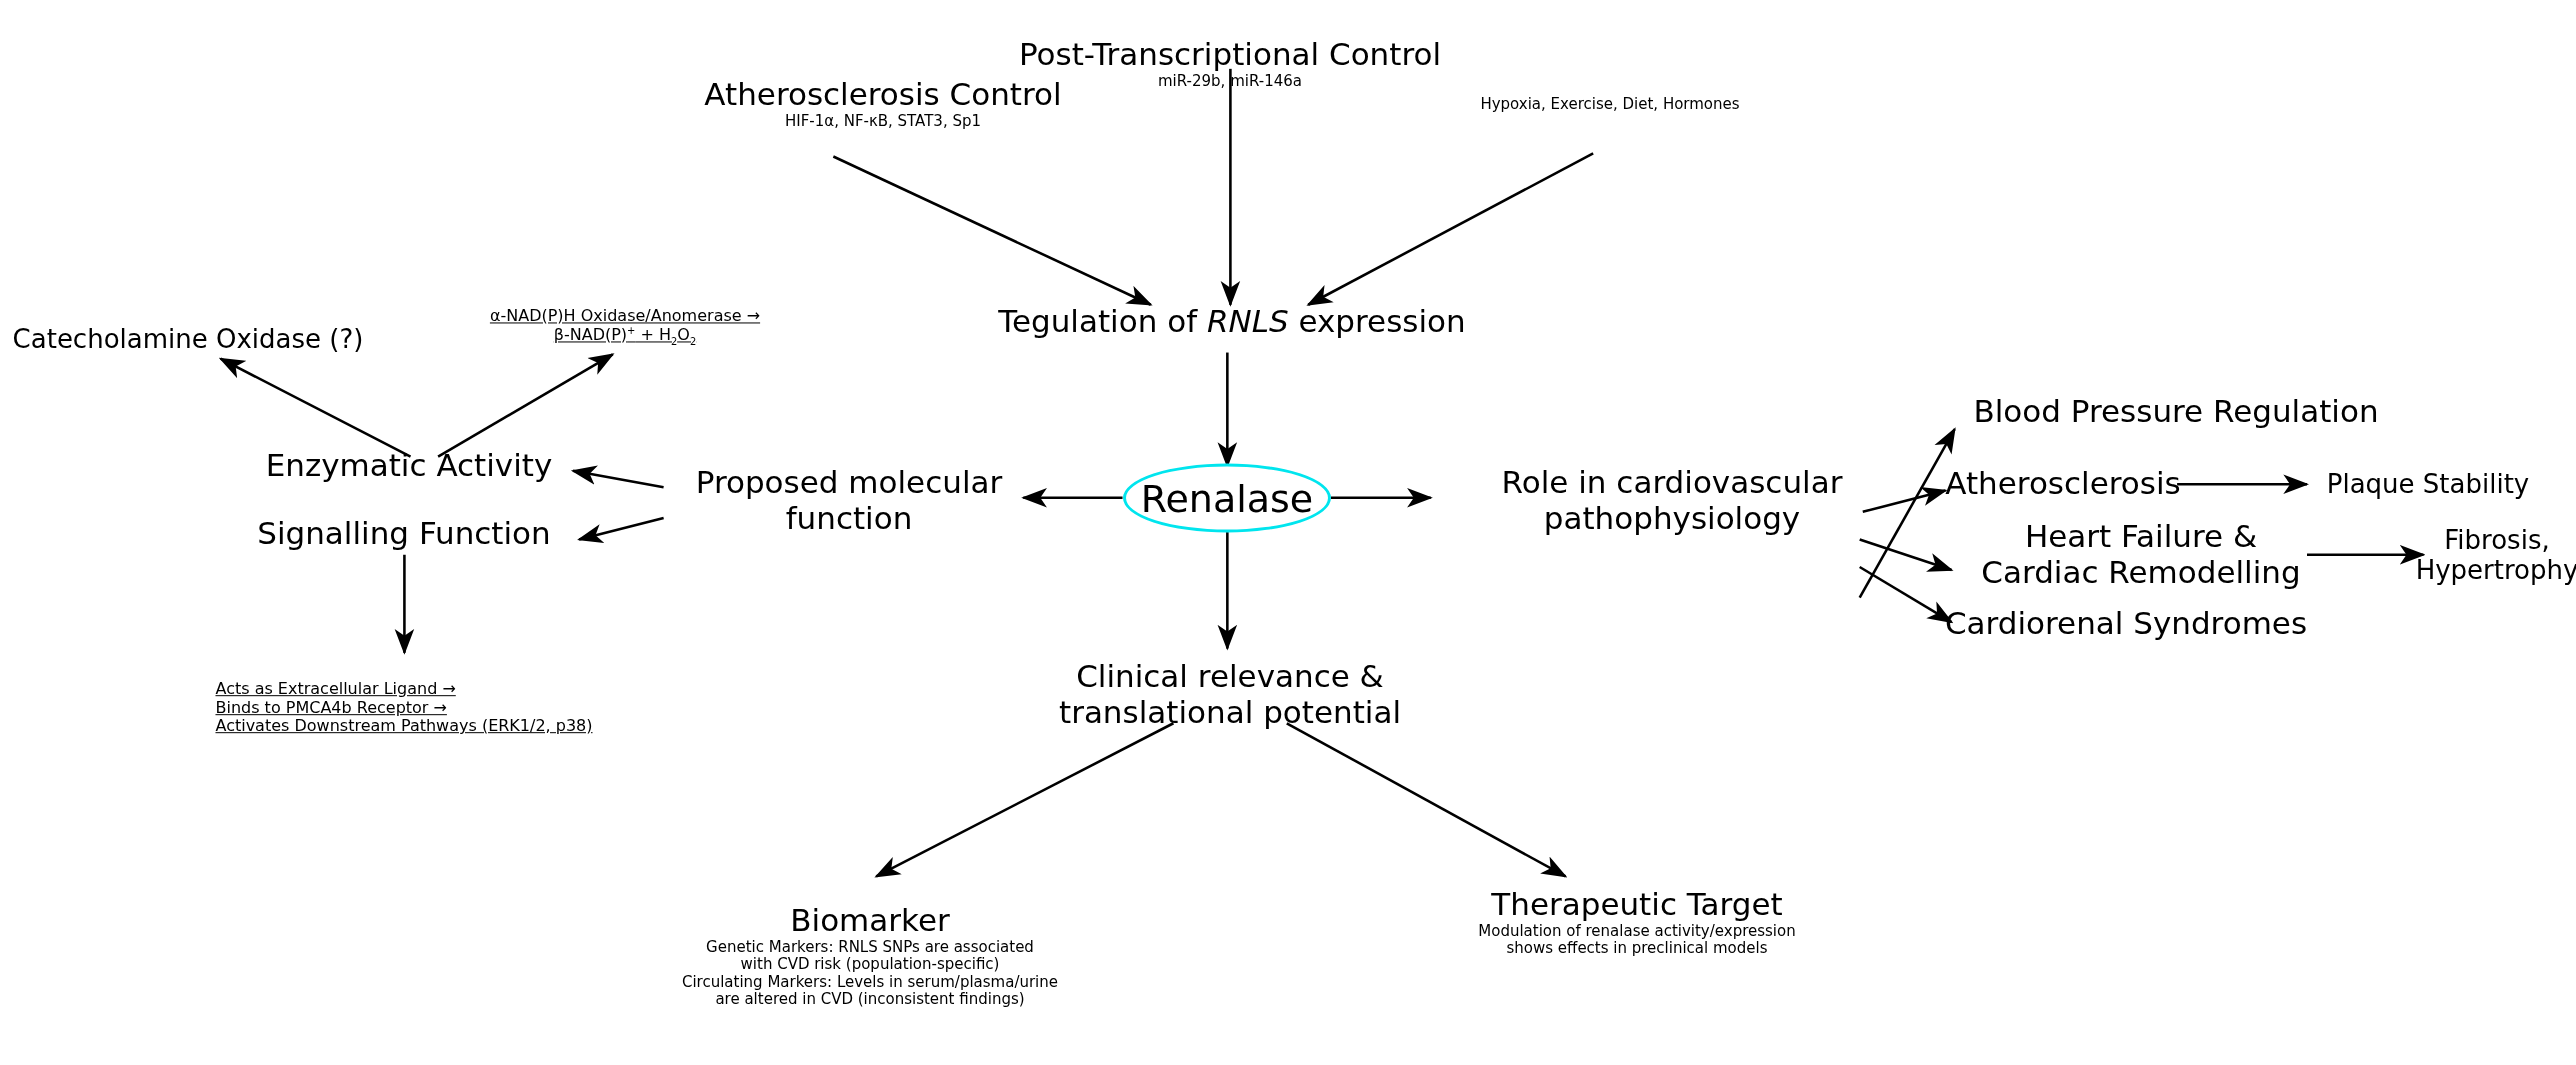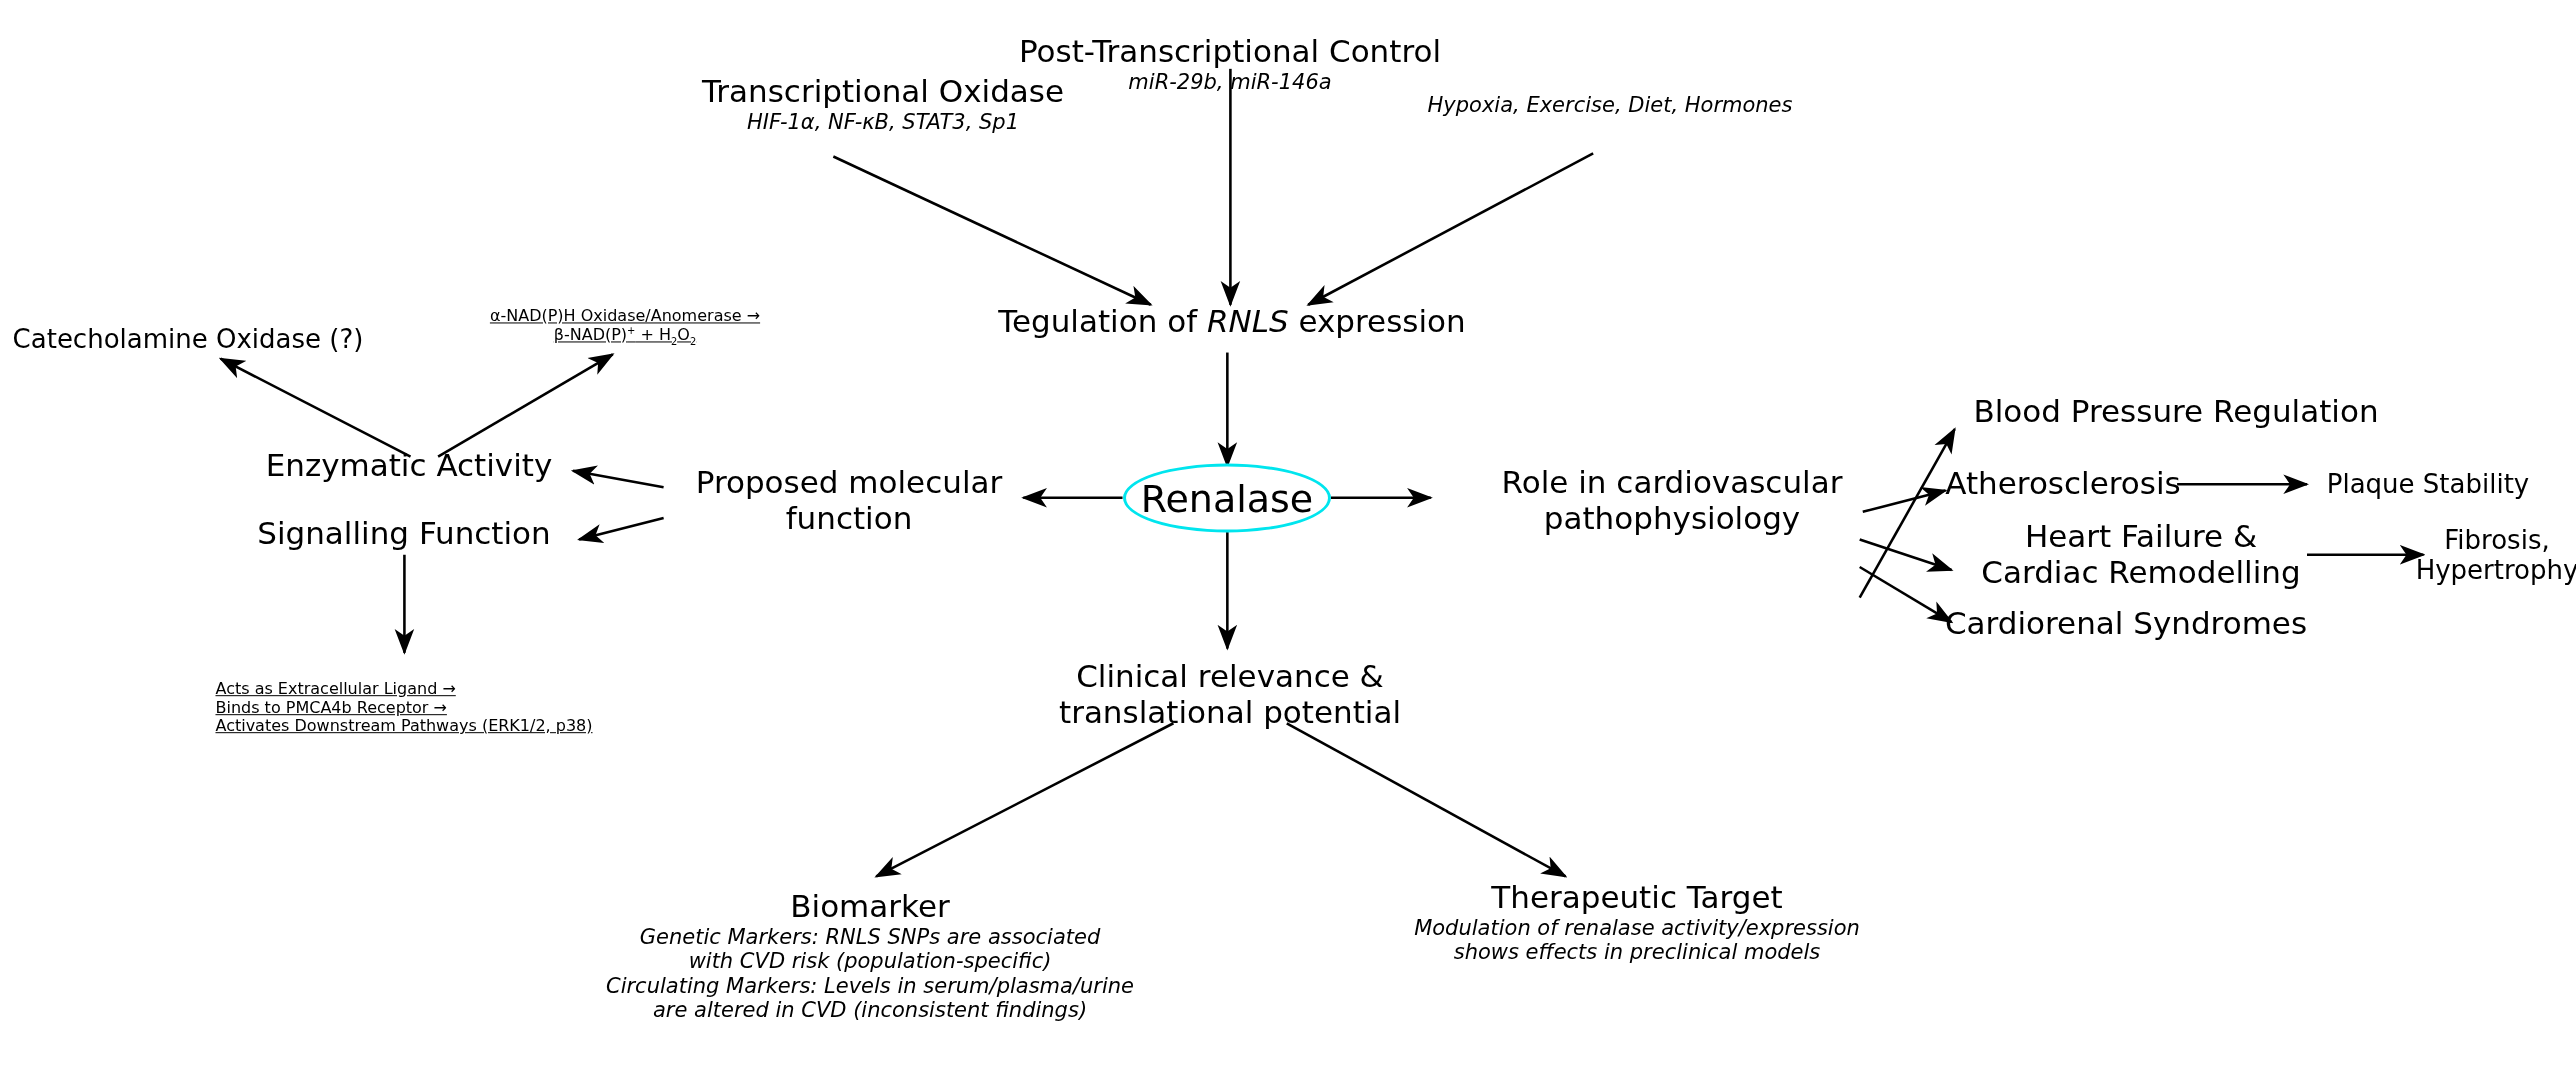--- a/index.html
+++ b/index.html
@@ -30,22 +30,21 @@
     line-height: 1.16;
     white-space: nowrap;
     transform: translate(-50%, -50%);
   }
   .node .title {
     display: block;
     font-size: 31px;
   }
   .node .sub {
     display: block;
-    font-size: 21px;
-    font-style: italic;
+    font-size: 15px;
   }
   .node.small .title { font-size: 26px; }
   .node.tiny .title  { font-size: 16px; text-decoration: underline; }
   .node .it { font-style: italic; }
 
   .center-node {
     position: absolute;
     transform: translate(-50%, -50%);
     width: 202px;
     height: 63px;
@@ -102,21 +101,21 @@
 
       <path d="M3553,790 L3765,790"></path>
       <path d="M3765,905 L3955,905"></path>
 
       <path d="M1915,1180 L1430,1430"></path>
       <path d="M2100,1180 L2555,1430"></path>
     </g>
   </svg>
 
   <div class="node" style="left:883px; top:104px;">
-    <span class="title">Transcriptional Oxidase</span>
+    <span class="title">Atherosclerosis Control</span>
     <span class="sub">HIF-1α, NF-κB, STAT3, Sp1</span>
   </div>
 
   <div class="node" style="left:1230px; top:64px;">
     <span class="title">Post-Transcriptional Control</span>
     <span class="sub">miR-29b, miR-146a</span>
   </div>
 
   <div class="node" style="left:1610px; top:105px;">
     <span class="sub">Hypoxia, Exercise, Diet, Hormones</span>

